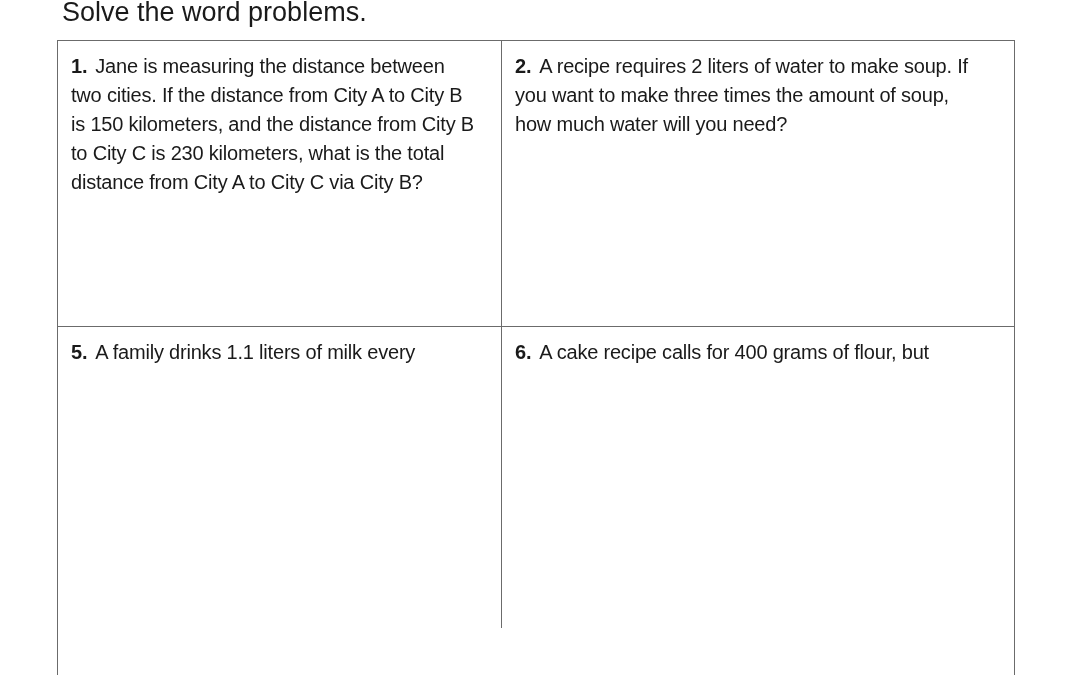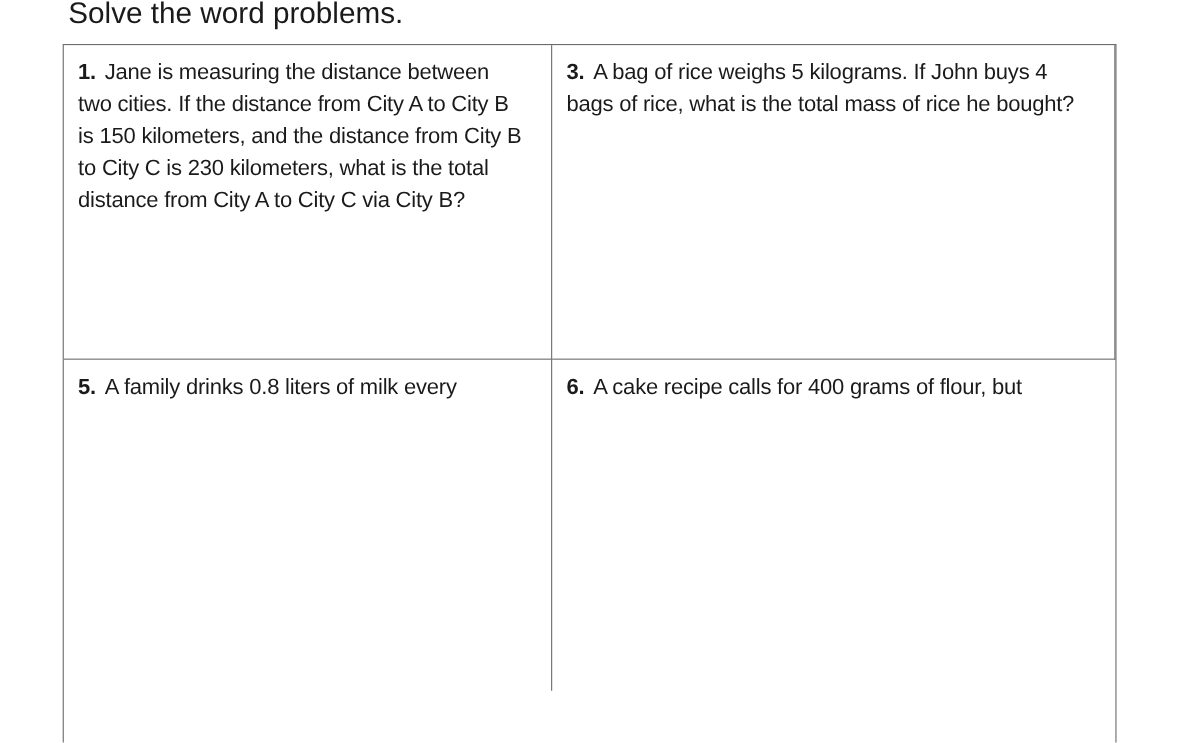--- a/index.html
+++ b/index.html
@@ -60,27 +60,27 @@
 <body>
 
 <div class="page-title">Solve the word problems.</div>
 
 <div class="worksheet-table">
 
   <div class="cell col-left row-top">
     <span class="problem-number">1.</span><span class="problem-text">Jane is measuring the distance between two cities. If the distance from City A to City B is 150 kilometers, and the distance from City B to City C is 230 kilometers, what is the total distance from City A to City C via City B?</span>
   </div>
 
-
-  <div class="cell col-left row-mid">
-    <span class="problem-number">3.</span><span class="problem-text">A bag of rice weighs 5 kilograms. If John buys 4 bags of rice, what is the total mass of rice he bought?</span>
+  <div class="cell col-right row-top">
+    <span class="problem-number">2.</span><span class="problem-text">A recipe requires 2 liters of water to make soup. If you want to make three times the amount of soup, how much water will you need?</span>
   </div>
 
 
+
   <div class="cell col-left row-bottom">
-    <span class="problem-number">5.</span><span class="problem-text">A family drinks 0.8 liters of milk every</span>
+    <span class="problem-number">5.</span><span class="problem-text">A family drinks 1.1 liters of milk every</span>
   </div>
 
   <div class="cell col-right row-bottom">
     <span class="problem-number">6.</span><span class="problem-text">A cake recipe calls for 400 grams of flour, but</span>
   </div>
 
 </div>
 
 </body></html>

